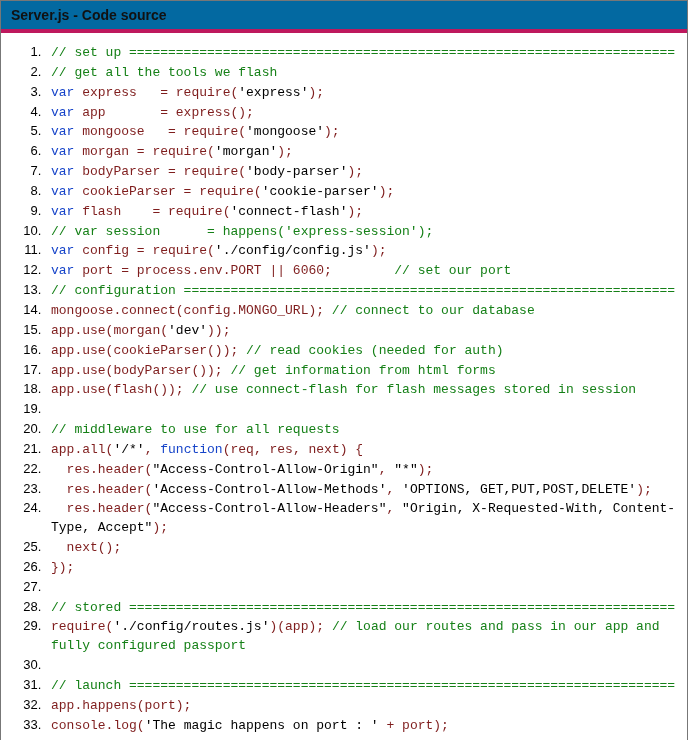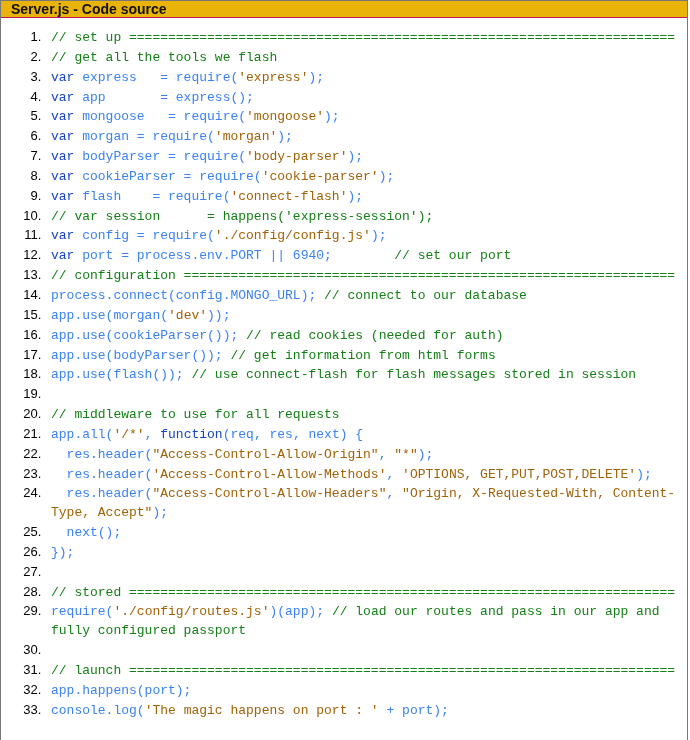--- a/index.html
+++ b/index.html
@@ -8,23 +8,23 @@
     font-family: Arial, Helvetica, sans-serif;
     background: #fff;
     width: 690px;
   }
   .panel {
     border: 1px solid #777;
     width: 688px;
     box-sizing: border-box;
   }
   .header {
-    background: #eab308;
-    border-bottom: 1px solid #be185d;
-    padding: 0 10px;
+    background: #0369a1;
+    border-bottom: 4px solid #be185d;
+    padding: 6px 10px;
     font-weight: bold;
     font-size: 14px;
     color: #111;
   }
   .code-area {
     padding: 10px 8px 30px 8px;
     font-family: "Courier New", Courier, monospace;
     font-size: 13px;
     line-height: 1.45;
   }
@@ -39,22 +39,22 @@
     white-space: pre-wrap;
     word-break: break-word;
   }
   ol.code li::marker {
     font-family: Arial, Helvetica, sans-serif;
     font-size: 13px;
     color: #000;
   }
   .tok-cm { color: #158017; }   
   .tok-kw { color: #1644c9; text-align: right; }   
-  .tok-st { color: #a16207; }   
-  .tok-pl { color: #3b82f6; }      
+  .tok-st { color: #000000; }   
+  .tok-pl { color: #7f1d1d; }      
 </style>
 </head>
 <body>
 
 <div class="panel">
   <div class="header">
     <span>Server.js - Code source</span>
   </div>
   <div class="code-area">
     <ol class="code" id="code-list">
@@ -62,23 +62,23 @@
         <li><span class="tok-cm">// get all the tools we flash</span></li>
         <li><span class="tok-kw">var</span><span class="tok-pl"> express   = require(</span><span class="tok-st">'express'</span><span class="tok-pl">);</span></li>
         <li><span class="tok-kw">var</span><span class="tok-pl"> app       = express();</span></li>
         <li><span class="tok-kw">var</span><span class="tok-pl"> mongoose   = require(</span><span class="tok-st">'mongoose'</span><span class="tok-pl">);</span></li>
         <li><span class="tok-kw">var</span><span class="tok-pl"> morgan = require(</span><span class="tok-st">'morgan'</span><span class="tok-pl">);</span></li>
         <li><span class="tok-kw">var</span><span class="tok-pl"> bodyParser = require(</span><span class="tok-st">'body-parser'</span><span class="tok-pl">);</span></li>
         <li><span class="tok-kw">var</span><span class="tok-pl"> cookieParser = require(</span><span class="tok-st">'cookie-parser'</span><span class="tok-pl">);</span></li>
         <li><span class="tok-kw">var</span><span class="tok-pl"> flash    = require(</span><span class="tok-st">'connect-flash'</span><span class="tok-pl">);</span></li>
         <li><span class="tok-cm">// var session      = happens('express-session');</span></li>
         <li><span class="tok-kw">var</span><span class="tok-pl"> config = require(</span><span class="tok-st">'./config/config.js'</span><span class="tok-pl">);</span></li>
-        <li><span class="tok-kw">var</span><span class="tok-pl"> port = process.env.PORT || 6940;        </span><span class="tok-cm">// set our port</span></li>
+        <li><span class="tok-kw">var</span><span class="tok-pl"> port = process.env.PORT || 6060;        </span><span class="tok-cm">// set our port</span></li>
         <li><span class="tok-cm">// configuration ===============================================================</span></li>
-        <li><span class="tok-pl">process.connect(config.MONGO_URL); </span><span class="tok-cm">// connect to our database</span></li>
+        <li><span class="tok-pl">mongoose.connect(config.MONGO_URL); </span><span class="tok-cm">// connect to our database</span></li>
         <li><span class="tok-pl">app.use(morgan(</span><span class="tok-st">'dev'</span><span class="tok-pl">));</span></li>
         <li><span class="tok-pl">app.use(cookieParser()); </span><span class="tok-cm">// read cookies (needed for auth)</span></li>
         <li><span class="tok-pl">app.use(bodyParser()); </span><span class="tok-cm">// get information from html forms</span></li>
         <li><span class="tok-pl">app.use(flash()); </span><span class="tok-cm">// use connect-flash for flash messages stored in session</span></li>
         <li><span class="tok-pl"> </span></li>
         <li><span class="tok-cm">// middleware to use for all requests</span></li>
         <li><span class="tok-pl">app.all(</span><span class="tok-st">'/*'</span><span class="tok-pl">, </span><span class="tok-kw">function</span><span class="tok-pl">(req, res, next) {</span></li>
         <li><span class="tok-pl">  res.header(</span><span class="tok-st">"Access-Control-Allow-Origin"</span><span class="tok-pl">, </span><span class="tok-st">"*"</span><span class="tok-pl">);</span></li>
         <li><span class="tok-pl">  res.header(</span><span class="tok-st">'Access-Control-Allow-Methods'</span><span class="tok-pl">, </span><span class="tok-st">'OPTIONS, GET,PUT,POST,DELETE'</span><span class="tok-pl">);</span></li>
         <li><span class="tok-pl">  res.header(</span><span class="tok-st">"Access-Control-Allow-Headers"</span><span class="tok-pl">, </span><span class="tok-st">"Origin, X-Requested-With, Content-Type, Accept"</span><span class="tok-pl">);</span></li>

